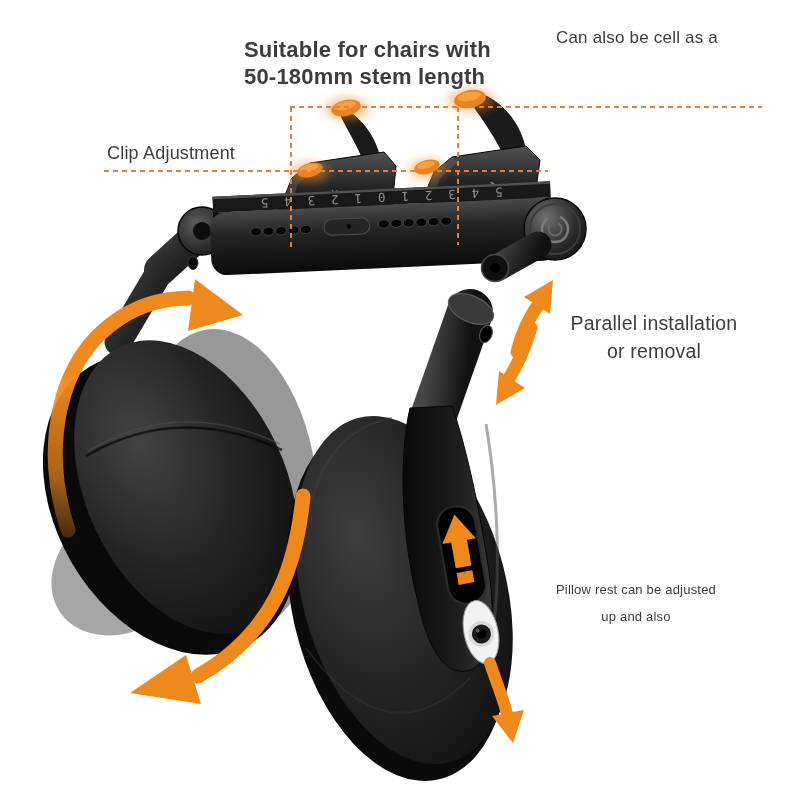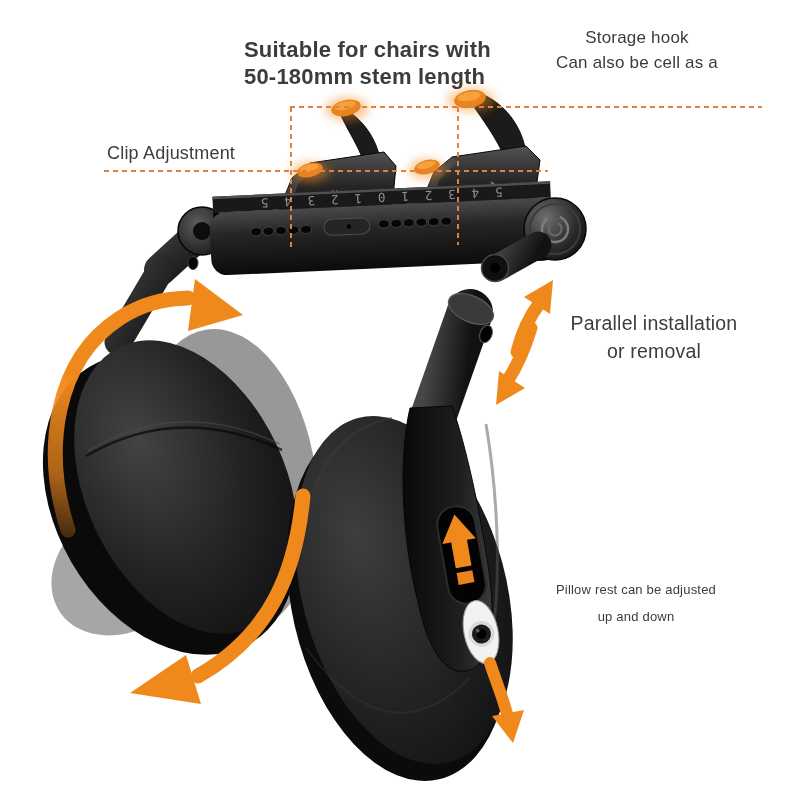--- a/index.html
+++ b/index.html
@@ -211,31 +211,30 @@
     <line x1="458" y1="107" x2="458" y2="245"></line>
   </g>
 </svg>
 
 <div class="ann stem">
   <div>Suitable for chairs with</div>
   <div>50-180mm stem length</div>
 </div>
 
 <div class="ann storage">
-  <div>Storage hook</div>
   <div>Can also be cell as a</div>
 </div>
 
 <div class="ann parallel">
   <div>Parallel installation</div>
   <div>or removal</div>
 </div>
 
 <div class="ann clipadj">
   <div>Clip Adjustment</div>
 </div>
 
 <div class="ann pillowadj">
   <div>Pillow rest can be adjusted</div>
-  <div>up and down</div>
+  <div>up and also</div>
 </div>
 
 </div>
 
 </body></html>

